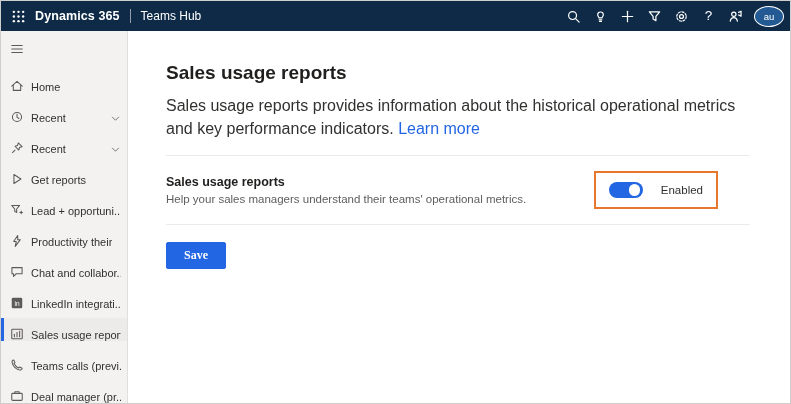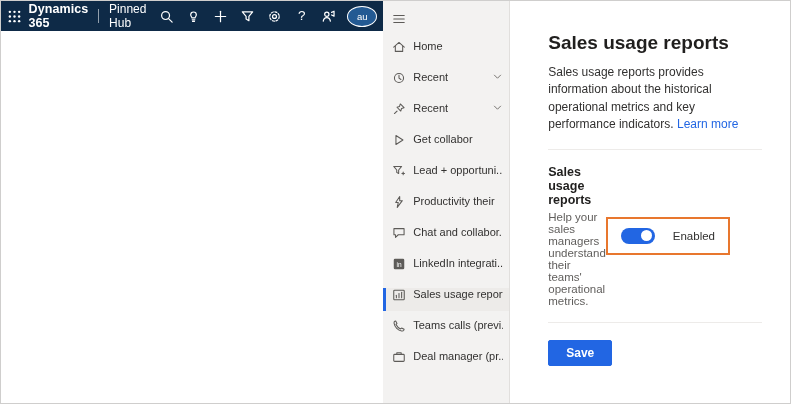--- a/index.html
+++ b/index.html
@@ -3,21 +3,21 @@
 <meta charset="utf-8">
 <style>
   * { box-sizing: border-box; }
   html,body { margin:0; padding:0; }
   body {
     font-family: "Liberation Sans", "DejaVu Sans", sans-serif;
     background:#fff; color: var(--text_primary, #201f1e);
   }
   .app {
     width:791px; height:404px; border:1px solid #cfcecd;
-    display:flex; overflow:hidden; background:#fff;
+    display:flex; flex-direction:column; overflow:hidden; background:#fff;
   }
 
   
   .topbar {
     height:30px; flex:0 0 30px; background: var(--header_bg, #0e2a47);
     color:#fff; display:flex; align-items:center; justify-content:space-between;
   }
   .topbar .left { display:flex; align-items:center; height:100%; }
   .waffle-btn { width:34px; height:100%; display:flex; align-items:center; justify-content:center;
     background:transparent; border:none; cursor:pointer; }
@@ -42,55 +42,55 @@
   
   .sidebar {
     width:127px; flex:0 0 127px; background: var(--sidebar_bg, #f3f2f1);
     border-right:1px solid #e1dfdd; padding-top:5px; overflow:hidden; font-size:11px;
   }
   .sidebar svg { width:14px; height:14px; fill:none; stroke:#5d5b58; stroke-width:1.2;
     stroke-linecap:round; stroke-linejoin:round; flex:0 0 14px; }
   .hamburger { height:26px; width:100%; display:flex; align-items:center; padding:0 9px;
     background:transparent; border:none; cursor:pointer; margin-bottom:6px; }
   .nav-item {
-    height:23px; display:flex; align-items:flex-start; gap:7px; padding:0 6px 0 9px;
+    height:23px; display:flex; align-items:flex-end; gap:7px; padding:0 6px 0 9px;
     cursor:pointer; color:#323130; white-space:nowrap;margin-top:8px;
   }
   .nav-item .label { overflow:hidden; text-overflow:clip; }
   .nav-item .chev { margin-left:auto; width:11px; height:11px; flex:0 0 11px; }
   .nav-item.selected {
     background: var(--selected_bg, #edebe9);
     border-left:3px solid var(--accent, #2266e3); padding-left:6px;
   }
   .section-title {
     font-weight:700; font-size:11px; color:#201f1e; padding:0 9px; margin:13px 0 7px;
   }
 
   
   .main { flex:1; background:#fff; padding:25px 40px 0 38px; overflow:hidden; }
   .page-title { font-size:19px; font-weight:700; margin:6px 0 10px; color:var(--text_primary,#201f1e); }
-  .desc { font-size:12px; line-height:1.45; color:#323130; max-width:585px; margin:0; }
+  .desc { font-size:16px; line-height:1.45; color:#323130; max-width:585px; margin:0; }
   .learn-link { color: var(--link, #2266e3); text-decoration:none; cursor:pointer; }
   .divider { border:none; border-top:1px solid #edebe9; margin:15px 0; }
   .setting-row { display:flex; align-items:center; justify-content:space-between; }
   .setting-label { font-size:12.5px; font-weight:700; color:var(--text_primary,#201f1e); }
   .setting-help { font-size:11.5px; color:var(--text_secondary,#605e5c); margin-top:4px; }
   .annotation-box {
     border:2px solid var(--annotation, #e8772e);
     display:flex; align-items:center; gap:9px; padding:9px 13px; margin-right:32px;
   }
   .toggle { width:34px; height:16px; border-radius:9px; background:var(--toggle_on,#2266e3);
     position:relative; border:none; cursor:pointer; padding:0; }
   .toggle .knob { position:absolute; top:2px; right:2.5px; width:11.5px; height:11.5px;
     border-radius:50%; background:#fff; }
   .toggle-state { font-size:11.5px; color:#323130;padding-left:9px; }
   .save-btn {
     background: var(--accent, #2266e3); color:#fff; border:1px solid var(--accent,#2266e3);
     font-size:12px; font-weight:600; padding:5px 17px; border-radius:2px; cursor:pointer;
-    font-family:Liberation Sans, sans-serif; margin-top:2px;
+    font-family:Liberation Serif, serif; margin-top:2px;
   }
 </style>
 </head>
 <body>
 
 <div class="app">
 
   <header class="topbar">
     <div class="left">
       <button class="waffle-btn">
@@ -103,21 +103,21 @@
               <circle cx="7" cy="7" r="1.3"></circle>
               <circle cx="12" cy="7" r="1.3"></circle>
             <circle cx="2" cy="12" r="1.3"></circle>
               <circle cx="7" cy="12" r="1.3"></circle>
               <circle cx="12" cy="12" r="1.3"></circle>
           </g>
         </svg>
       </button>
       <span class="brand">Dynamics 365</span>
       <span class="tb-divider"></span>
-      <span class="app-name">Pinned Hub</span>
+      <span class="app-name">Teams Hub</span>
     </div>
     <div class="right">
       <button class="icon-btn">
         <svg viewBox="0 0 16 16">
           <circle cx="7" cy="7" r="4.2"></circle>
             <line x1="10.2" y1="10.2" x2="14" y2="14"></line>
         </svg>
       </button>
       <button class="icon-btn">
         <svg viewBox="0 0 16 16">
@@ -196,21 +196,21 @@
         <svg class="chev" viewBox="0 0 16 16">
           <path d="M3.5 6 8 10.5 12.5 6"></path>
         </svg>
       </div>
 
 
       <div class="nav-item">
         <svg viewBox="0 0 16 16">
           <path d="M4.5 2.8 12.5 8l-8 5.2Z"></path>
         </svg>
-        <span class="label">Get collabor</span>
+        <span class="label">Get reports</span>
       </div>
 
 
       <div class="nav-item">
         <svg viewBox="0 0 16 16">
           <path d="M2 2.8h9L7.6 6.9v4L5.4 9.6V6.9Z"></path>
             <line x1="11.3" y1="10.8" x2="14.3" y2="10.8"></line>
             <line x1="12.8" y1="9.3" x2="12.8" y2="12.3"></line>
         </svg>
         <span class="label">Lead + opportuni...</span>

